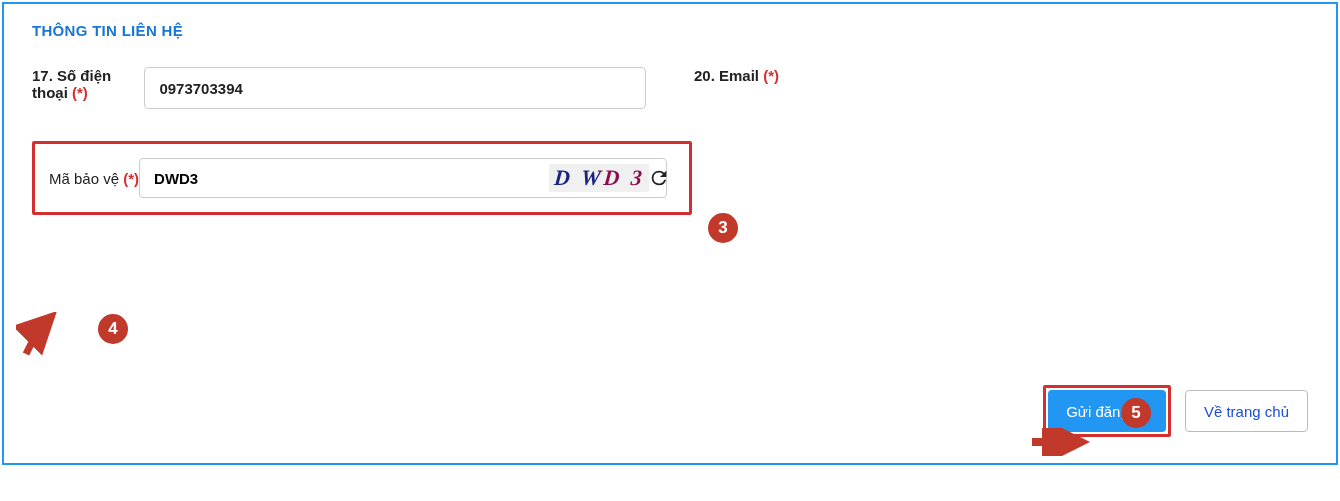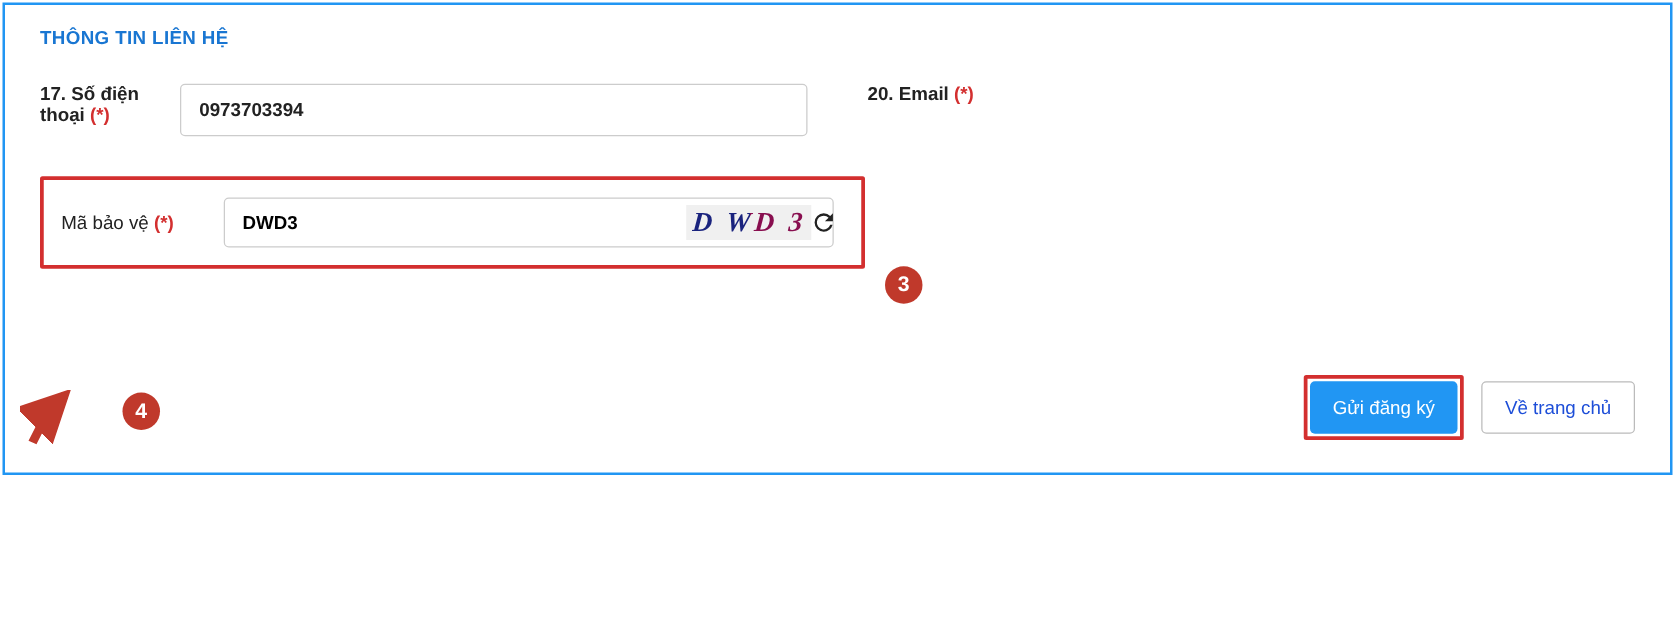--- a/index.html
+++ b/index.html
@@ -4,21 +4,21 @@
 <style>
   * { box-sizing: border-box; margin: 0; padding: 0; }
   body {
     font-family: Arial, Helvetica, sans-serif;
     background: #fff;
     padding: 2px;
   }
   .frame {
     border: 2px solid #2196F3;
     width: 1336px;
-    height: 378px;
+    height: 463px;
     padding: 18px 28px;
     position: relative;
     background: #fff;
   }
   .section-title {
     color: #1976D2;
     font-weight: bold;
     font-size: 15px;
     margin-bottom: 28px;
     letter-spacing: 0.3px;
@@ -72,21 +72,20 @@
   }
   .captcha-input {
     flex: 1;
     height: 40px;
     padding: 0 14px;
     font-size: 15px;
     font-weight: bold;
     border: 1px solid #ccc;
     border-radius: 4px;
     outline: none;
-    margin-left: 40px;
   }
   .captcha-img {
     width: 100px;
     height: 28px;
     background: #f0f0f0;
     display: flex;
     align-items: center;
     justify-content: center;
     margin-left: -118px;
     position: relative;

